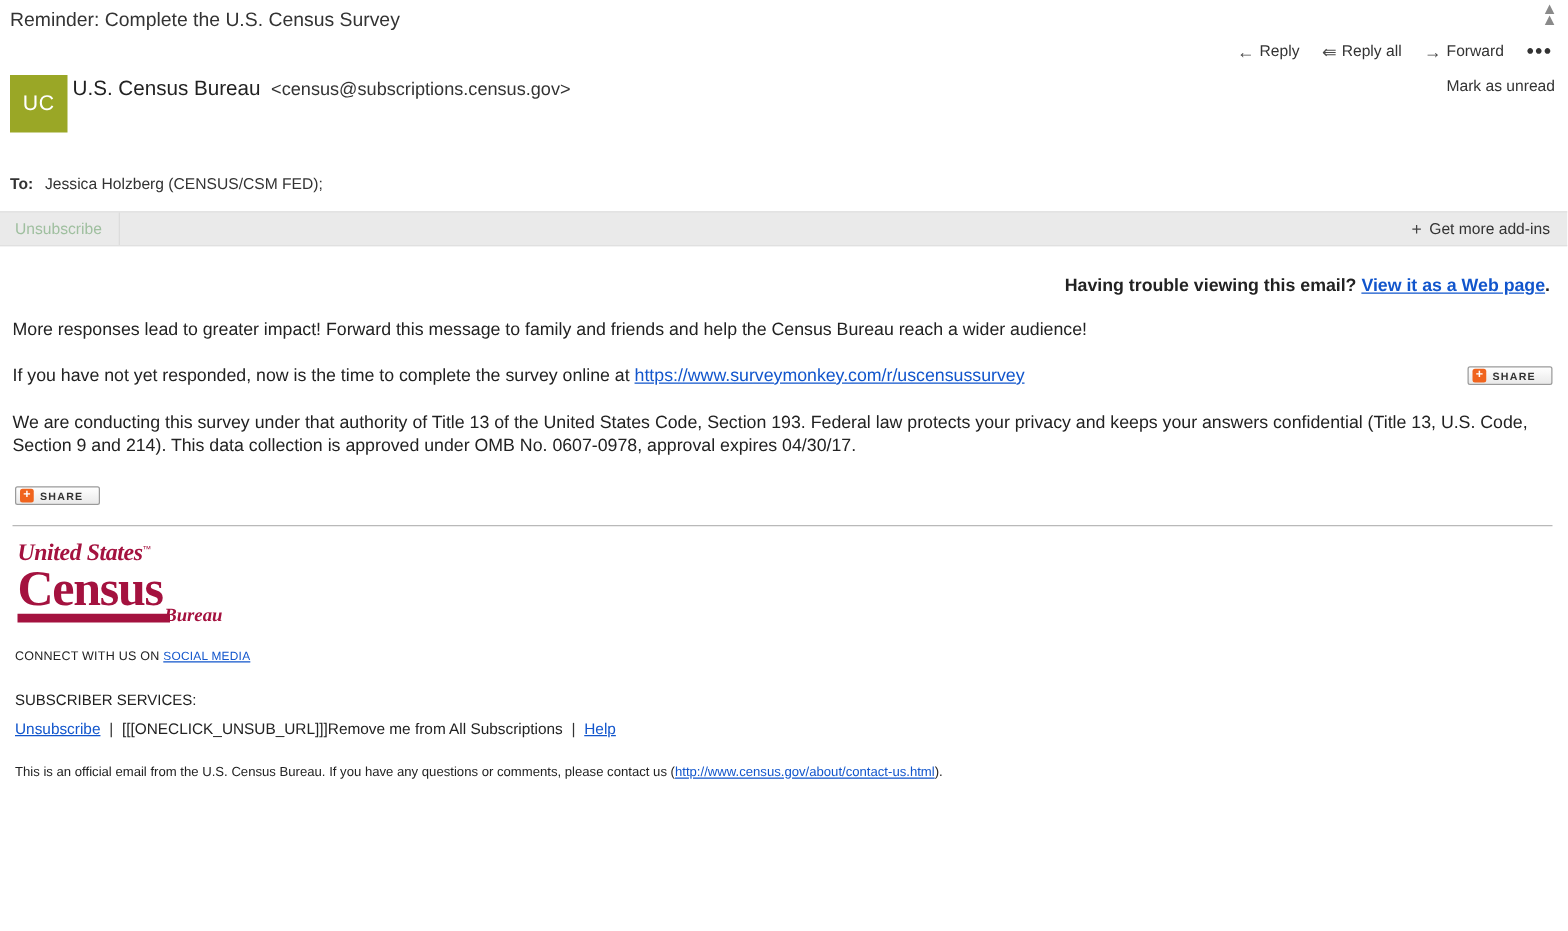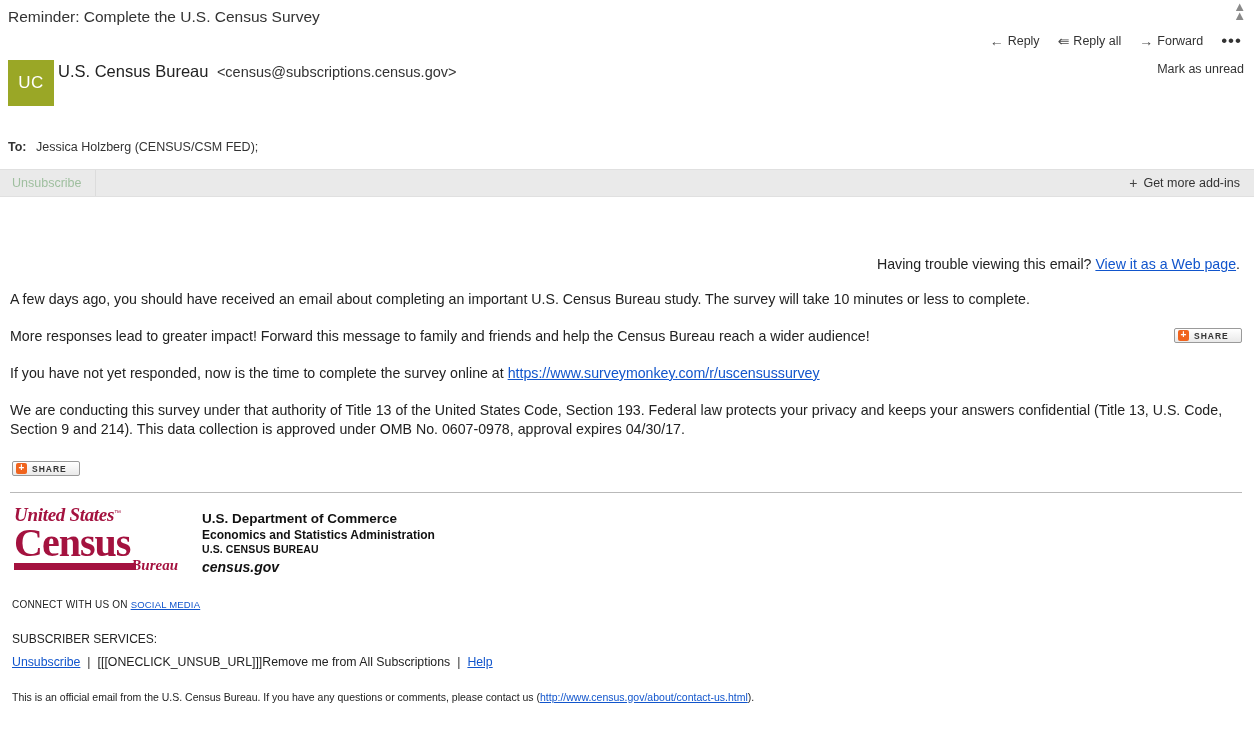--- a/index.html
+++ b/index.html
@@ -171,22 +171,23 @@
 
   
   .body-wrap {
     padding: 0 12px 0 10px;
     position: relative;
   }
   .trouble-line {
     text-align: right;
     font-size: 14.2px;
     color: #222222;
-    margin-top: 59px;
+    margin-top: 24px;
     padding-right: 2px;
+    font-weight: bold;
   }
   .trouble-line a {
     color: #1155cc;
     text-decoration: underline;
   }
   .share-badge {
     width: 68px;
     height: 15px;
     border: 1px solid #9a9a9a;
     border-radius: 2px;
@@ -418,21 +419,20 @@
     <span>Having trouble viewing this email? </span><a href="#">View it as a Web page</a><span>.</span>
   </div>
 
   <div class="share-right">
     <div class="share-badge">
       <span class="sq"></span>
       <span>SHARE</span>
     </div>
   </div>
 
-  <p class="para">A few days ago, you should have received an email about completing an important U.S. Census Bureau study. The survey will take 10 minutes or less to complete.</p>
 
   <p class="para">More responses lead to greater impact! Forward this message to family and friends and help the Census Bureau reach a wider audience!</p>
 
   <p class="para">
     <span>If you have not yet responded, now is the time to complete the survey online at </span><a href="#">https://www.surveymonkey.com/r/uscensussurvey</a>
   </p>
 
   <p class="para">We are conducting this survey under that authority of Title 13 of the United States Code, Section 193. Federal law protects your privacy and keeps your answers confidential (Title 13, U.S. Code, Section 9 and 214). This data collection is approved under OMB No. 0607-0978, approval expires 04/30/17.</p>
 
   <div class="share-bottom">
@@ -444,26 +444,20 @@
 
   <div class="footer">
 
     <div class="logo-row">
       <div class="census-logo">
         <span class="cl-united">United States</span><span class="cl-tm">™</span>
         <span class="cl-census">Census</span>
         <div class="cl-bar"></div>
         <span class="cl-bureau">Bureau</span>
       </div>
-      <div class="dept-block">
-        <div class="dept-1">U.S. Department of Commerce</div>
-        <div class="dept-2">Economics and Statistics Administration</div>
-        <div class="dept-3">U.S. CENSUS BUREAU</div>
-        <div class="dept-4">census.gov</div>
-      </div>
     </div>
 
     <div class="connect-row">
       <span>CONNECT WITH US ON </span><a href="#">SOCIAL MEDIA</a>
     </div>
 
     <div class="subscriber-label">SUBSCRIBER SERVICES:</div>
 
     <div class="subscriber-links">
       <a href="#">Unsubscribe</a><span class="sep">|</span><span>[[[ONECLICK_UNSUB_URL]]]Remove me from All Subscriptions</span><span class="sep">|</span><a href="#">Help</a>

